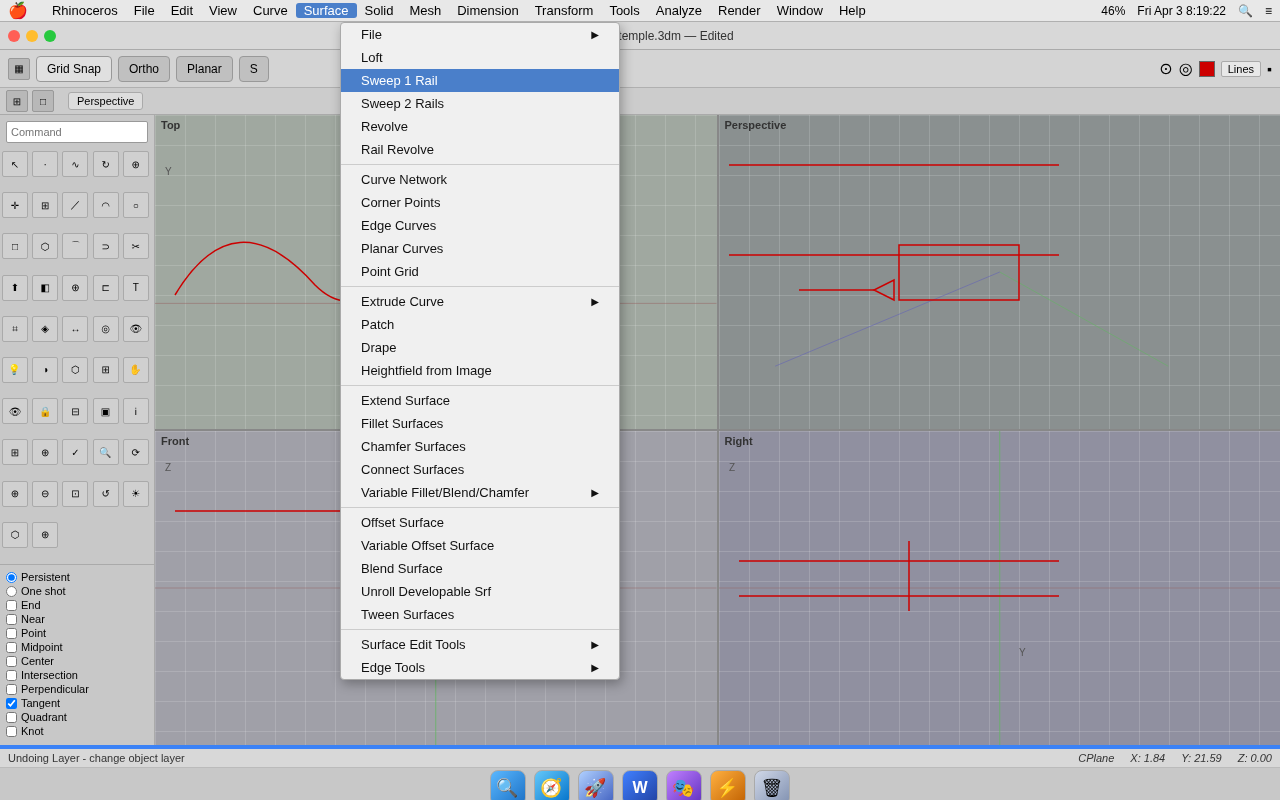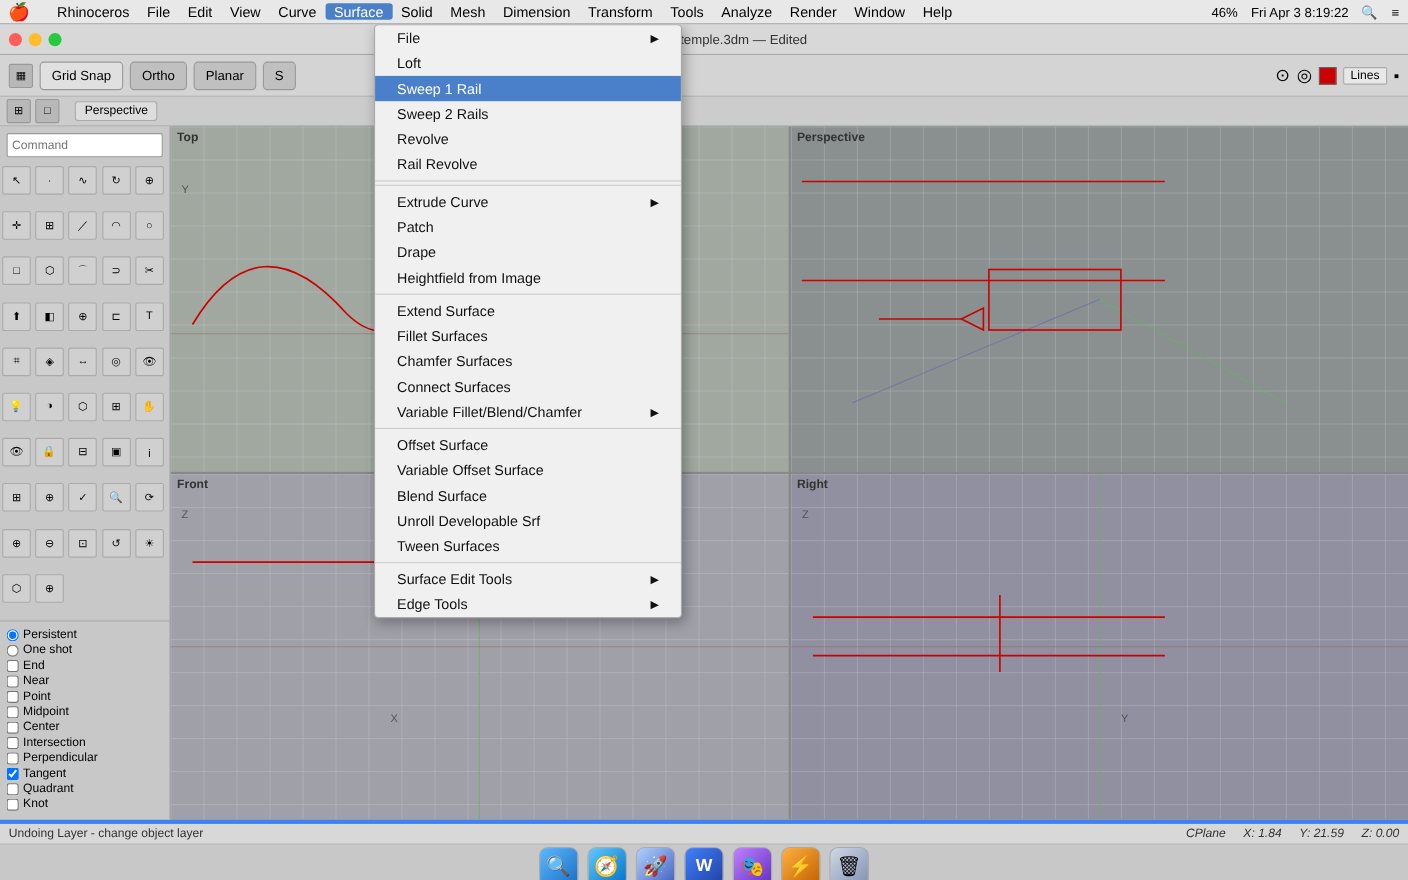--- a/index.html
+++ b/index.html
@@ -408,20 +408,37 @@
       <span>Sweep 2 Rails</span>
     </div>
     <div class="menu-item">
       <span>Revolve</span>
     </div>
     <div class="menu-item">
       <span>Rail Revolve</span>
     </div>
   </div>
   <div class="menu-divider"></div>
+  <div class="menu-section">
+    <div class="menu-item">
+      <span>Curve Network</span>
+    </div>
+    <div class="menu-item">
+      <span>Corner Points</span>
+    </div>
+    <div class="menu-item">
+      <span>Edge Curves</span>
+    </div>
+    <div class="menu-item">
+      <span>Planar Curves</span>
+    </div>
+    <div class="menu-item">
+      <span>Point Grid</span>
+    </div>
+  </div>
   <div class="menu-divider"></div>
   <div class="menu-section">
     <div class="menu-item">
       <span>Extrude Curve</span>
       <span class="submenu-arrow">▶</span>
     </div>
     <div class="menu-item">
       <span>Patch</span>
     </div>
     <div class="menu-item">

